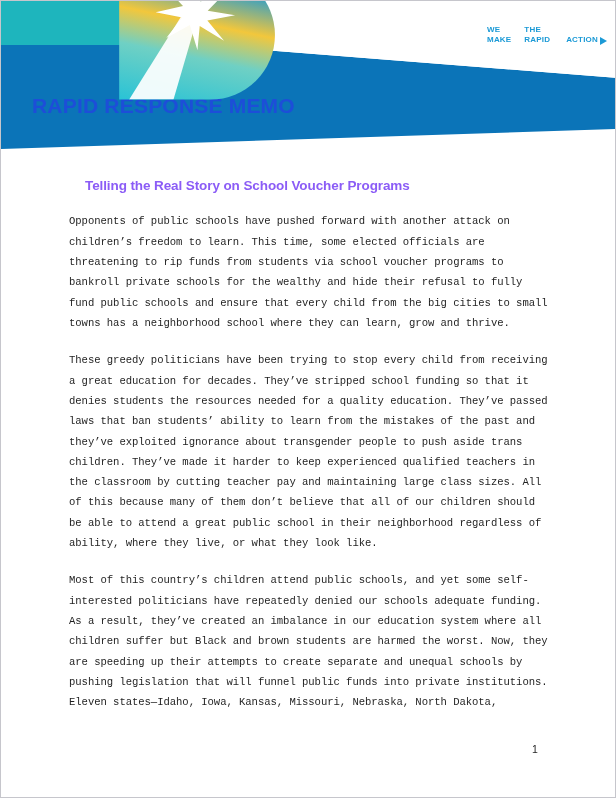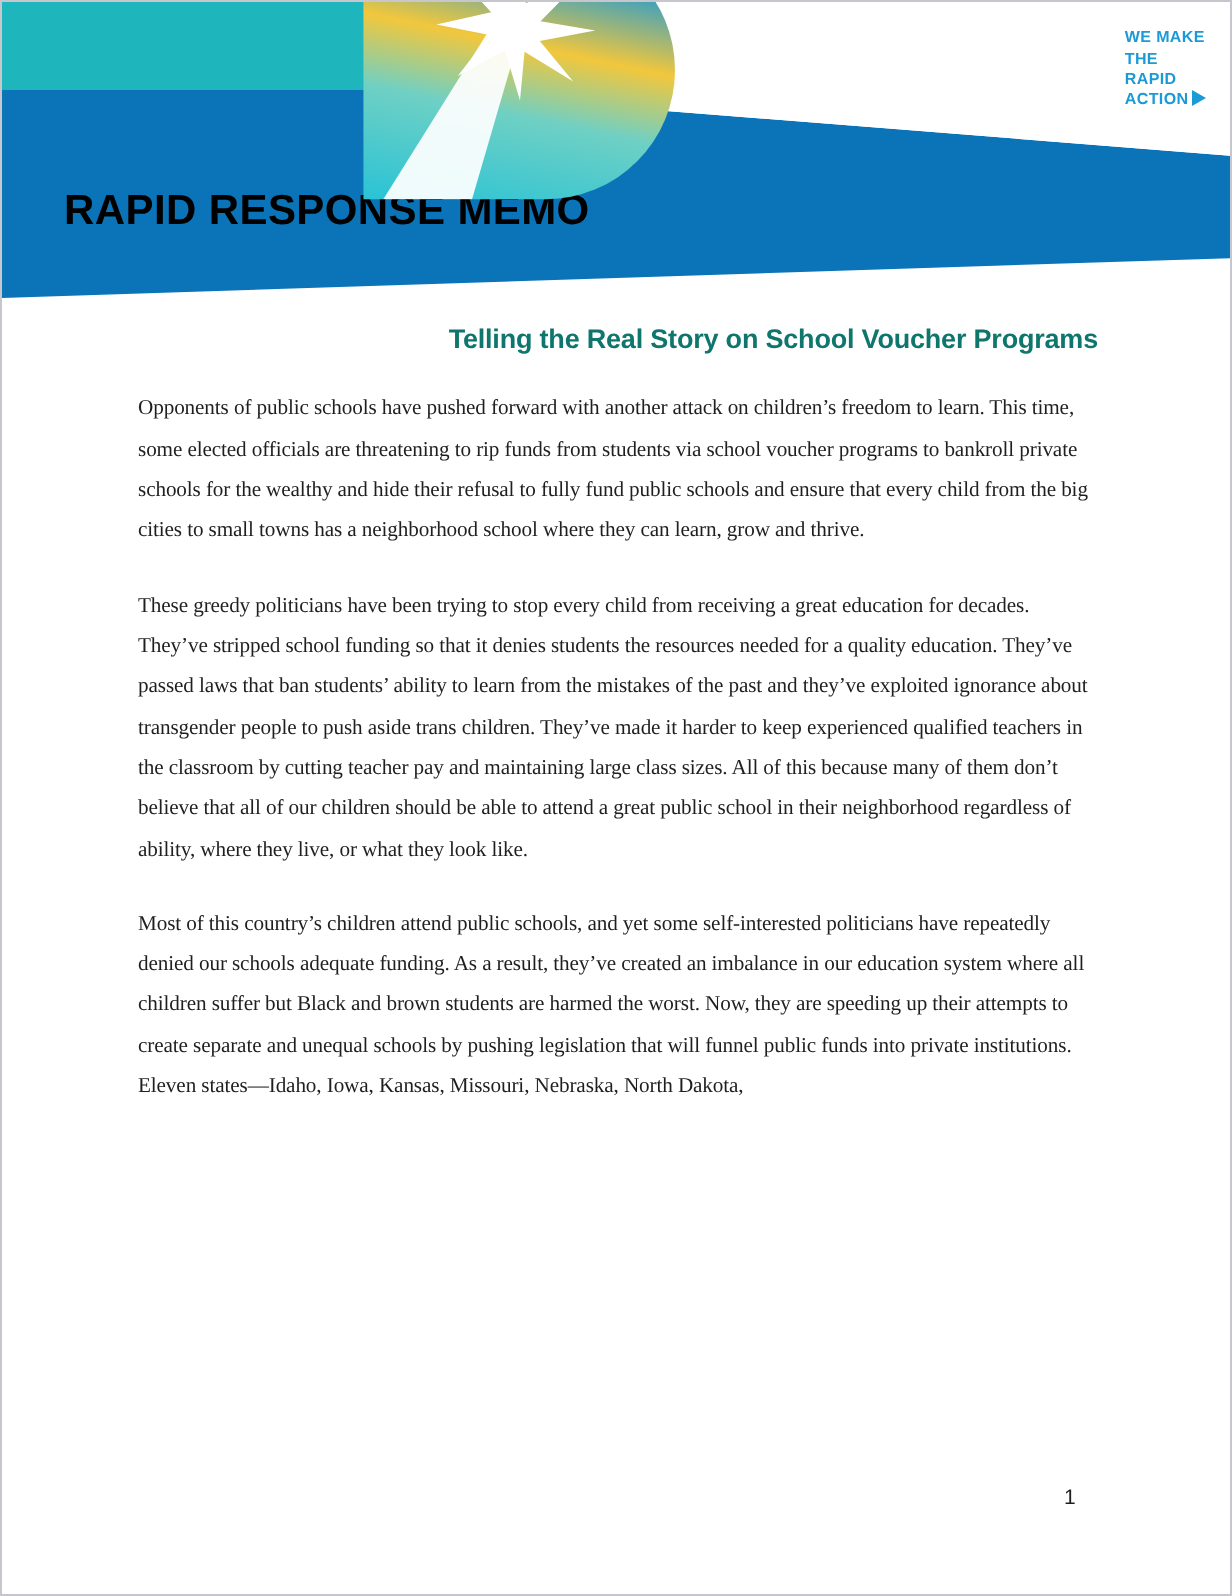--- a/index.html
+++ b/index.html
@@ -35,21 +35,21 @@
     display: block;
     width: 616px;
     height: 152px;
   }
 
   .banner-title {
     position: absolute;
     left: 31px;
     top: 94px;
     margin: 0;
-    color: #000000;
+    color: #1d4ed8;
     font-family: "Liberation Sans", sans-serif;
     font-size: 21px;
     font-weight: bold;
     letter-spacing: 0.2px;
     line-height: 1;
     white-space: nowrap;
   }
 
   
   .logos {
@@ -64,71 +64,71 @@
   
   .wmtf-logo {
     display: flex;
     align-items: center;
     gap: 6px;
     height: 42px;
   }
   .wmtf-mark { display: block; }
   .wmtf-words {
     display: flex;
-    flex-direction: column;
+    flex-direction: row;
     justify-content: center;
     color: #1c9ad6;
     font-family: "Liberation Sans", sans-serif;
     font-size: 8px;
     font-weight: bold;
     letter-spacing: 0.2px;
     line-height: 1.3;
   }
   .wmtf-words .line3 {
     display: flex;
-    align-items: flex-start;
+    align-items: flex-end;
     gap: 2px;
   }
   .wmtf-arrow {
     display: inline-block;
     width: 0;
     height: 0;
     border-top: 4px solid transparent;
     border-bottom: 4px solid transparent;
     border-left: 7px solid #1c9ad6;
   }
 
   
   .content {
     position: absolute;
     left: 68px;
     top: 160px;
     width: 480px;
   }
   .doc-title {
-    margin: 0;
-    text-align: right;
+    margin: 16px;
+    text-align: left;
     font-family: "Liberation Sans", sans-serif;
     font-size: 13.5px;
     font-weight: bold;
-    color: #0f766e;
+    color: #8b5cf6;
     line-height: 1.35;
     letter-spacing: -0.1px;
   }
   .section-heading {
     margin: 44px 0 0 0;
     font-family: "Liberation Sans", sans-serif;
     font-size: 11.5px;
     font-weight: bold;
     color: #1a1a1a;
     letter-spacing: -0.05px;
   }
   .para {
     margin: 17px 0 0 0;
-    font-family: Liberation Serif, serif;
+    font-family: Liberation Mono, monospace;
     font-size: 10.6px;
     color: #1f1f1f;
     line-height: 1.92;
     text-align: left;
     letter-spacing: -0.06px;
   }
   .para.first { margin-top: 16px; }
 
   .page-number {
     position: absolute;

